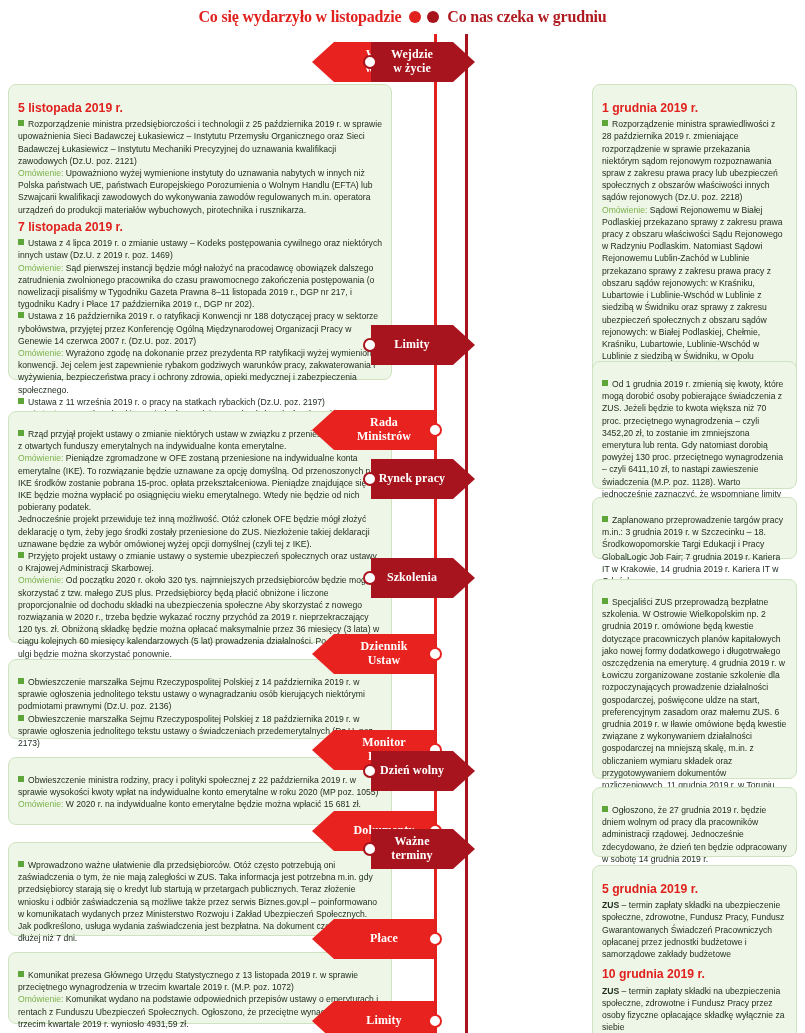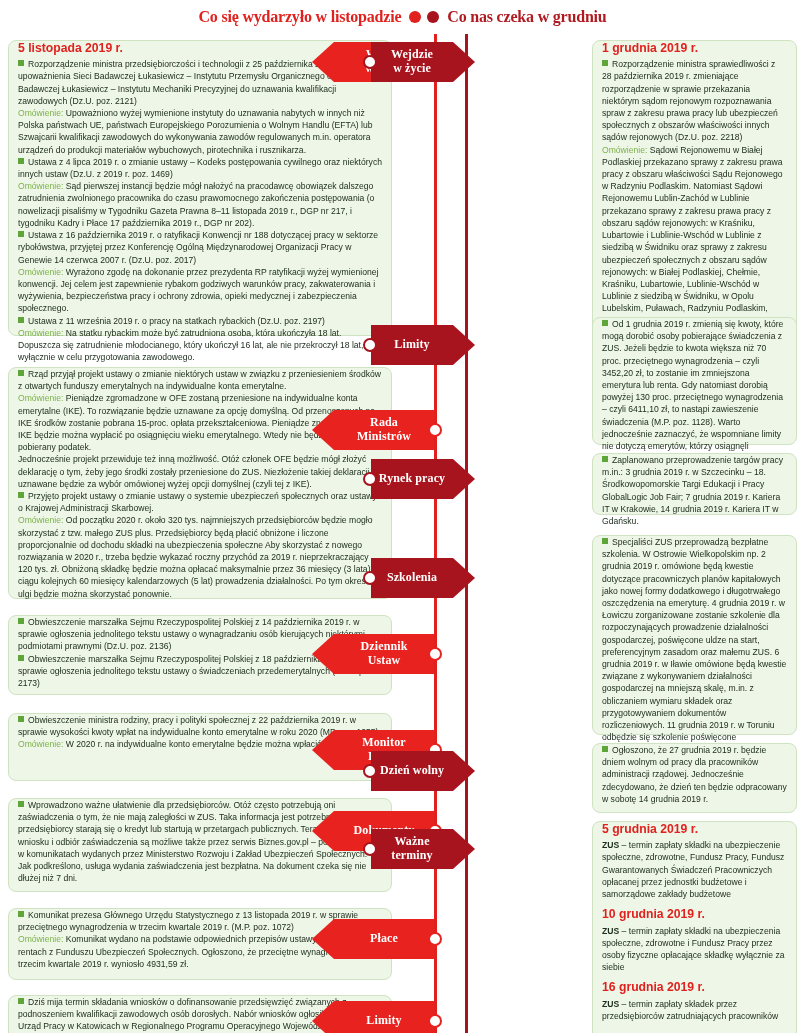--- a/index.html
+++ b/index.html
@@ -48,24 +48,25 @@
   .rail.l{left:434px;background:#e0211e;}
   .rail.r{left:465px;background:#a8141d;}
 
   
   .card{
     position:absolute;
     background:#eef6e7;
     border:1px solid #cfe3c0;
     border-radius:8px;
     box-sizing:border-box;
-    padding:0 9px 8px 9px;
+    padding:16px 9px 8px 9px;
     font-size:8.6px;
     line-height:1.42;
     color:#203020;
+    margin-top:44px;
   }
   .card.left{left:8px;width:384px;}
   .card.right{left:592px;width:205px;}
 
   .dateline{
     color:#e0211e;
     font-weight:bold;
     font-size:12.2px;
     font-family:"Liberation Sans", sans-serif;
     margin:0 0 2px 0;
@@ -157,20 +158,21 @@
 
 <div class="board">
 
   <div class="rail l"></div>
   <div class="rail r"></div>
 
   <div class="card left" style="top:6px;height:296px;">
     <div class="dateline">5 listopada 2019 r.</div>
     <p><span class="bullet"></span><span>Rozporządzenie ministra przedsiębiorczości i technologii z 25 października 2019 r. w sprawie upoważnienia Sieci Badawczej Łukasiewicz – Instytutu Przemysłu Organicznego oraz Sieci Badawczej Łukasiewicz – Instytutu Mechaniki Precyzyjnej do uznawania kwalifikacji zawodowych (Dz.U. poz. 2121)</span></p>
     <p><span class="om">Omówienie:</span> <span>Upoważniono wyżej wymienione instytuty do uznawania nabytych w innych niż Polska państwach UE, państwach Europejskiego Porozumienia o Wolnym Handlu (EFTA) lub Szwajcarii kwalifikacji zawodowych do wykonywania zawodów regulowanych m.in. operatora urządzeń do produkcji materiałów wybuchowych, pirotechnika i rusznikarza.</span></p>
+    <div class="dateline" style="margin-top:4px;">7 listopada 2019 r.</div>
     <p><span class="bullet"></span><span>Ustawa z 4 lipca 2019 r. o zmianie ustawy – Kodeks postępowania cywilnego oraz niektórych innych ustaw (Dz.U. z 2019 r. poz. 1469)</span></p>
     <p><span class="om">Omówienie:</span> <span>Sąd pierwszej instancji będzie mógł nałożyć na pracodawcę obowiązek dalszego zatrudnienia zwolnionego pracownika do czasu prawomocnego zakończenia postępowania (o nowelizacji pisaliśmy w Tygodniku Gazeta Prawna 8–11 listopada 2019 r., DGP nr 217, i tygodniku Kadry i Płace 17 października 2019 r., DGP nr 202).</span></p>
     <p><span class="bullet"></span><span>Ustawa z 16 października 2019 r. o ratyfikacji Konwencji nr 188 dotyczącej pracy w sektorze rybołówstwa, przyjętej przez Konferencję Ogólną Międzynarodowej Organizacji Pracy w Genewie 14 czerwca 2007 r. (Dz.U. poz. 2017)</span></p>
     <p><span class="om">Omówienie:</span> <span>Wyrażono zgodę na dokonanie przez prezydenta RP ratyfikacji wyżej wymienionej konwencji. Jej celem jest zapewnienie rybakom godziwych warunków pracy, zakwaterowania i wyżywienia, bezpieczeństwa pracy i ochrony zdrowia, opieki medycznej i zabezpieczenia społecznego.</span></p>
     <p><span class="bullet"></span><span>Ustawa z 11 września 2019 r. o pracy na statkach rybackich (Dz.U. poz. 2197)</span></p>
     <p><span class="om">Omówienie:</span> <span>Na statku rybackim może być zatrudniona osoba, która ukończyła 18 lat. Dopuszcza się zatrudnienie młodocianego, który ukończył 16 lat, ale nie przekroczył 18 lat, wyłącznie w celu przygotowania zawodowego.</span></p>
   </div>
 
   <div class="card left" style="top:333px;height:232px;">
     <p><span class="bullet"></span><span>Rząd przyjął projekt ustawy o zmianie niektórych ustaw w związku z przeniesieniem środków z otwartych funduszy emerytalnych na indywidualne konta emerytalne.</span></p>

